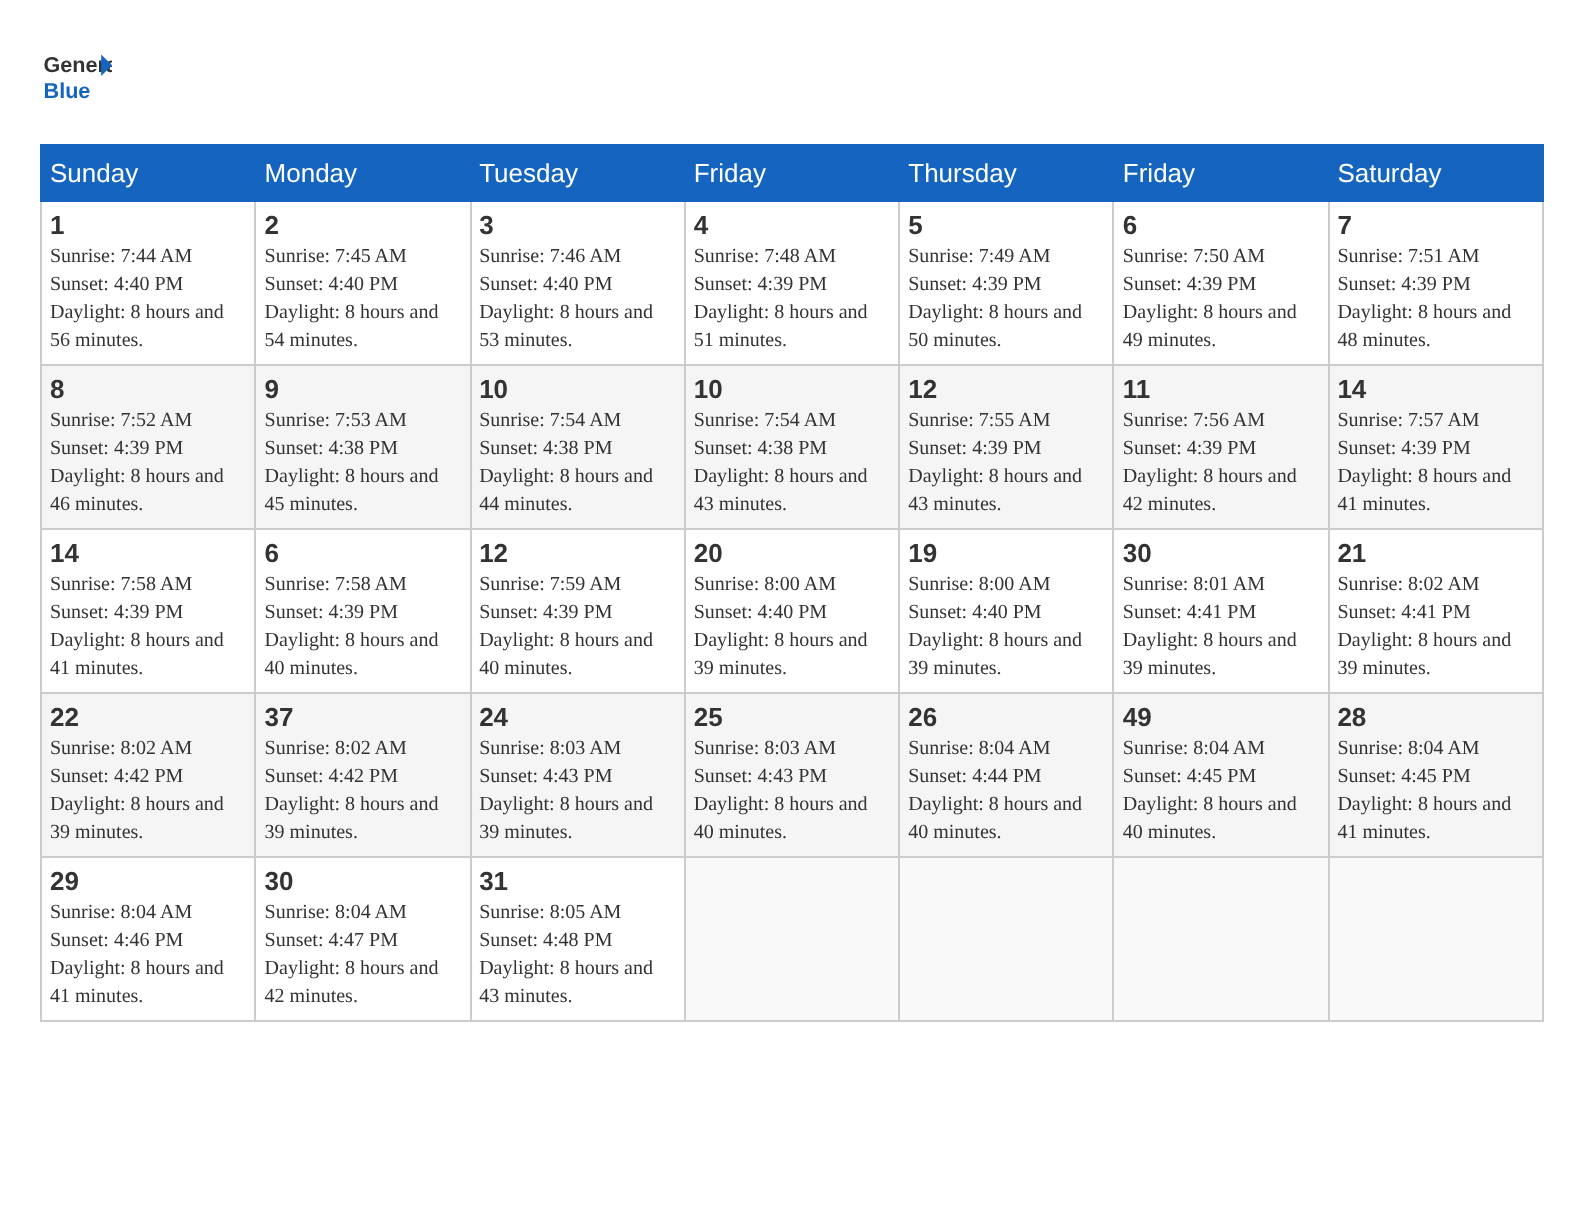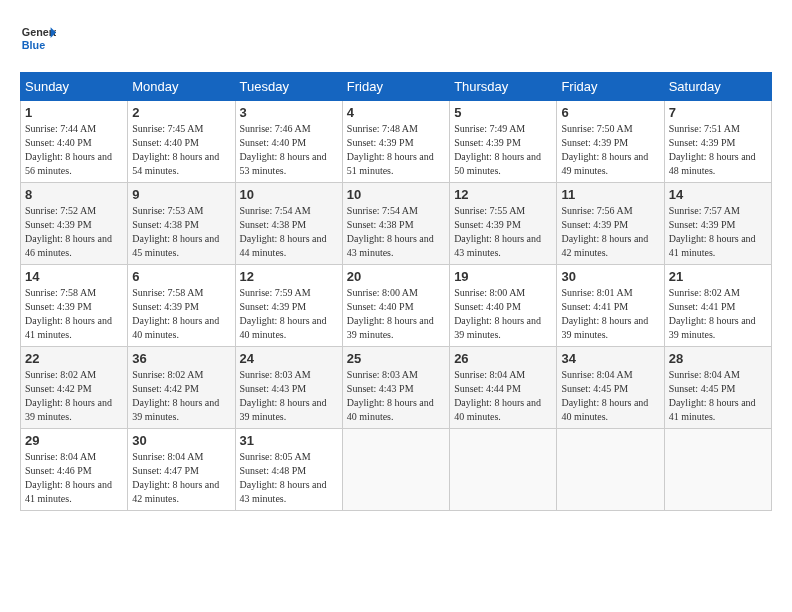--- a/index.html
+++ b/index.html
@@ -286,21 +286,21 @@
       <tr>
         <td>
         <span class="day-num">22</span>
         <div class="day-info">
           Sunrise: 8:02 AM<br>
           Sunset: 4:42 PM<br>
           Daylight: 8 hours and 39 minutes.
         </div>
       </td>
         <td>
-        <span class="day-num">36</span>
+        <span class="day-num">37</span>
         <div class="day-info">
           Sunrise: 8:02 AM<br>
           Sunset: 4:42 PM<br>
           Daylight: 8 hours and 39 minutes.
         </div>
       </td>
         <td>
         <span class="day-num">24</span>
         <div class="day-info">
           Sunrise: 8:03 AM<br>
@@ -318,21 +318,21 @@
       </td>
         <td>
         <span class="day-num">26</span>
         <div class="day-info">
           Sunrise: 8:04 AM<br>
           Sunset: 4:44 PM<br>
           Daylight: 8 hours and 40 minutes.
         </div>
       </td>
         <td>
-        <span class="day-num">34</span>
+        <span class="day-num">49</span>
         <div class="day-info">
           Sunrise: 8:04 AM<br>
           Sunset: 4:45 PM<br>
           Daylight: 8 hours and 40 minutes.
         </div>
       </td>
         <td>
         <span class="day-num">28</span>
         <div class="day-info">
           Sunrise: 8:04 AM<br>

